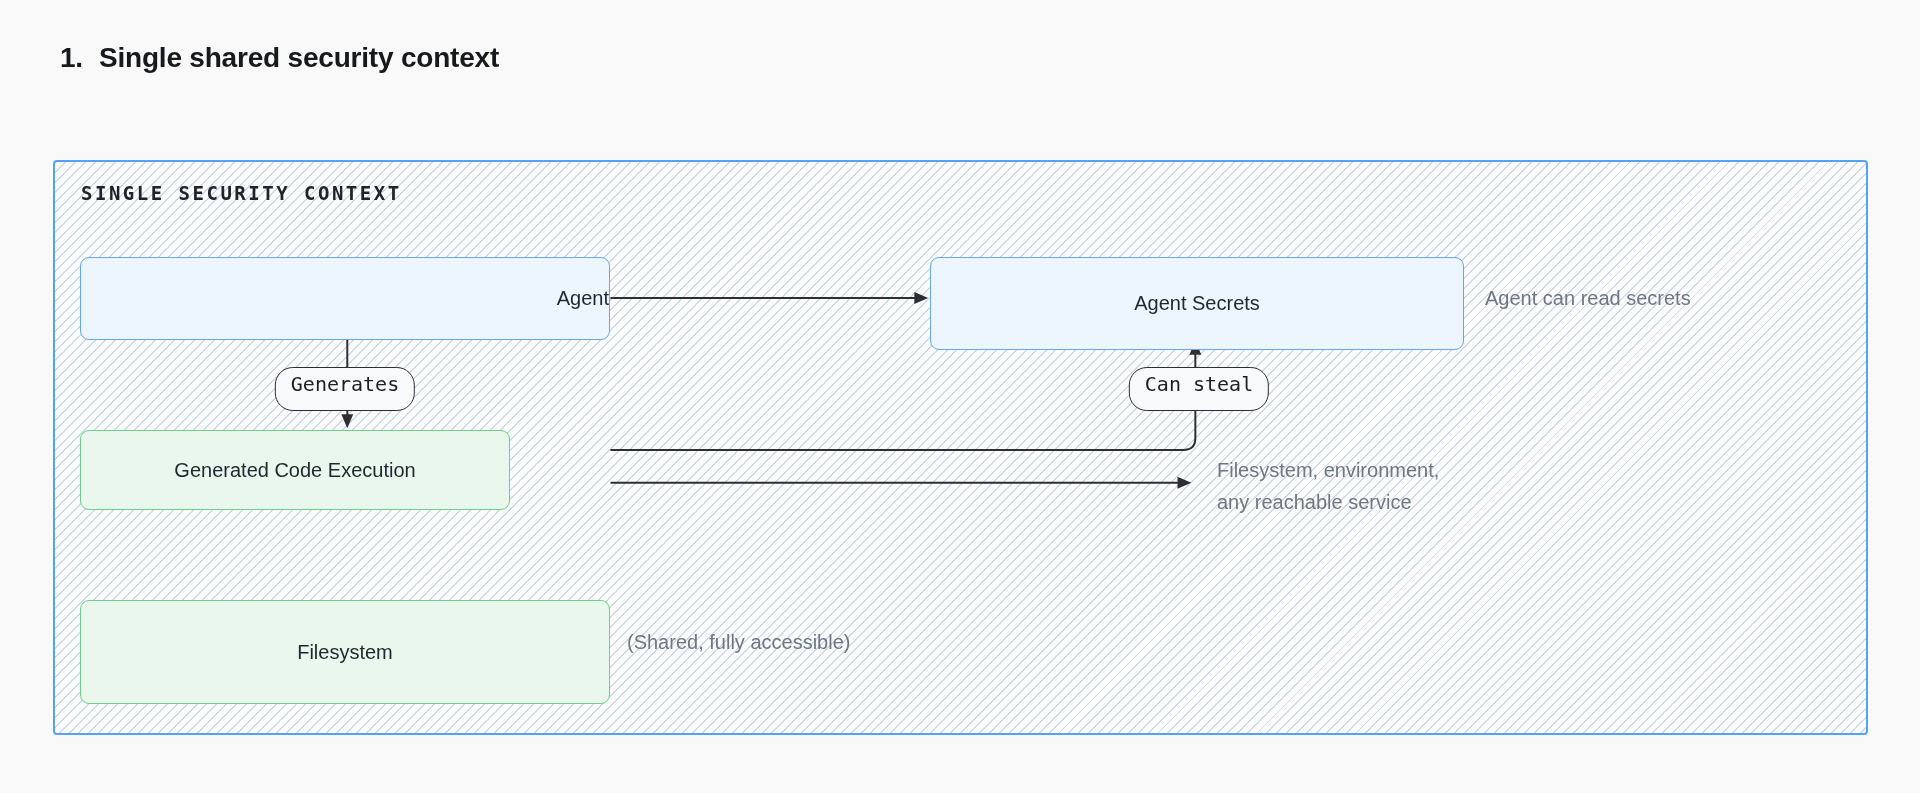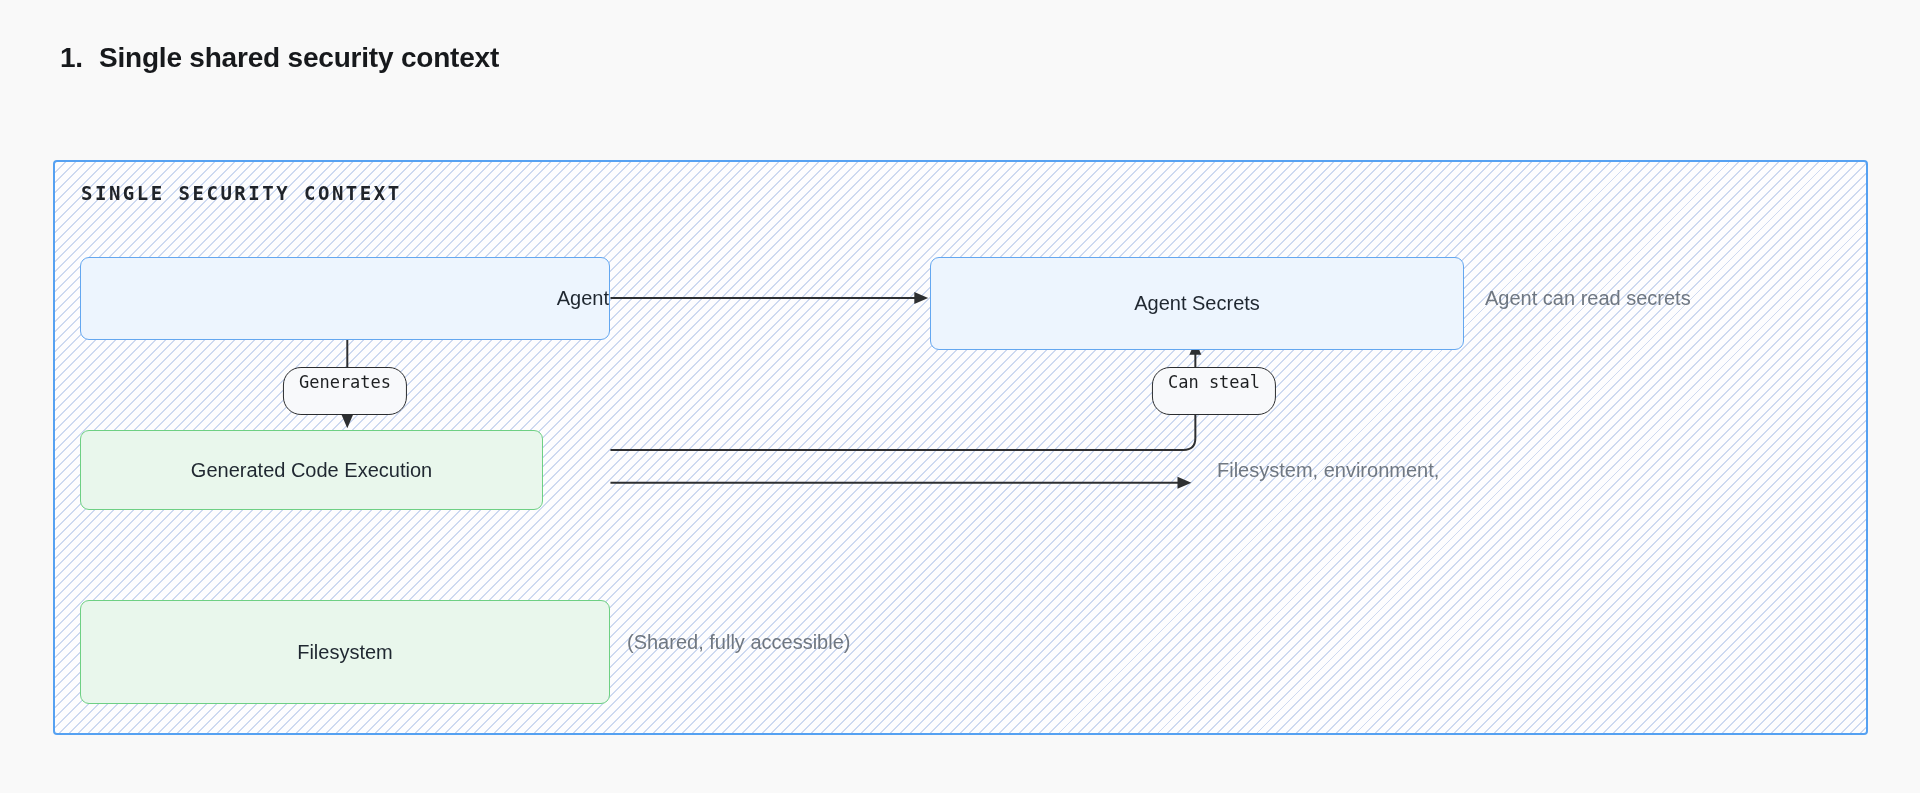--- a/index.html
+++ b/index.html
@@ -46,34 +46,34 @@
   .node.blue {
     background: var(--blue-box-fill, #edf5fe);
     border: 1.5px solid var(--blue-box-border, #64a7f0);
   }
   .node.green {
     background: var(--green-box-fill, #e9f7ec);
     border: 1.5px solid var(--green-box-border, #6ed084);
   }
   .node-agent        { left: 25px;  top: 95px;  width: 530px; height: 83px; justify-content: flex-end; }
   .node-secrets      { left: 875px; top: 95px;  width: 534px; height: 93px; }
-  .node-gce          { left: 25px;  top: 268px; width: 463px; height: 80px; }
+  .node-gce          { left: 25px;  top: 268px; width: 430px; height: 80px; }
   .node-fs           { left: 25px;  top: 438px; width: 530px; height: 104px; }
   .pill {
     position: absolute; top: 205px;
     transform: translateX(-50%);
     background: #f8f9fb;
     border: 1.6px solid #2b2d2f;
     border-radius: 18px;
-    padding: 4px 15px 22px 15px;
+    padding: 4px 15px 14px 15px;
     font-family: "DejaVu Sans Mono", monospace;
-    font-size: 17px; color: #1d1f21; white-space: nowrap;
+    font-size: 20px; color: #1d1f21; white-space: nowrap;
   }
   .pill-generates { left: 290px; }
-  .pill-can-steal { left: 1144px; margin-left: 15px; }
+  .pill-can-steal { left: 1144px; }
   .annotation {
     position: absolute;
     color: var(--annotation-text, #6f7781);
     font-size: 20px; white-space: nowrap;
   }
   .ann-read-secrets { left: 1430px; top: 95px; height: 83px; display: flex; align-items: center; }
   .ann-services     { left: 1162px; top: 292px; line-height: 32px; }
   .ann-shared       { left: 572px;  top: 438px; height: 84px; display: flex; align-items: center; }
 </style>
 </head>
@@ -126,19 +126,20 @@
   <div class="pill pill-generates">Generates</div>
 
   <div class="pill pill-can-steal">Can steal</div>
 
   <div class="annotation ann-read-secrets">
     <span>Agent can read secrets</span>
   </div>
 
   <div class="annotation ann-services">
     <div>Filesystem, environment,</div>
+    <div>any reachable service</div>
   </div>
 
   <div class="annotation ann-shared">
     <span>(Shared, fully accessible)</span>
   </div>
 
 </div>
 
 </body></html>

